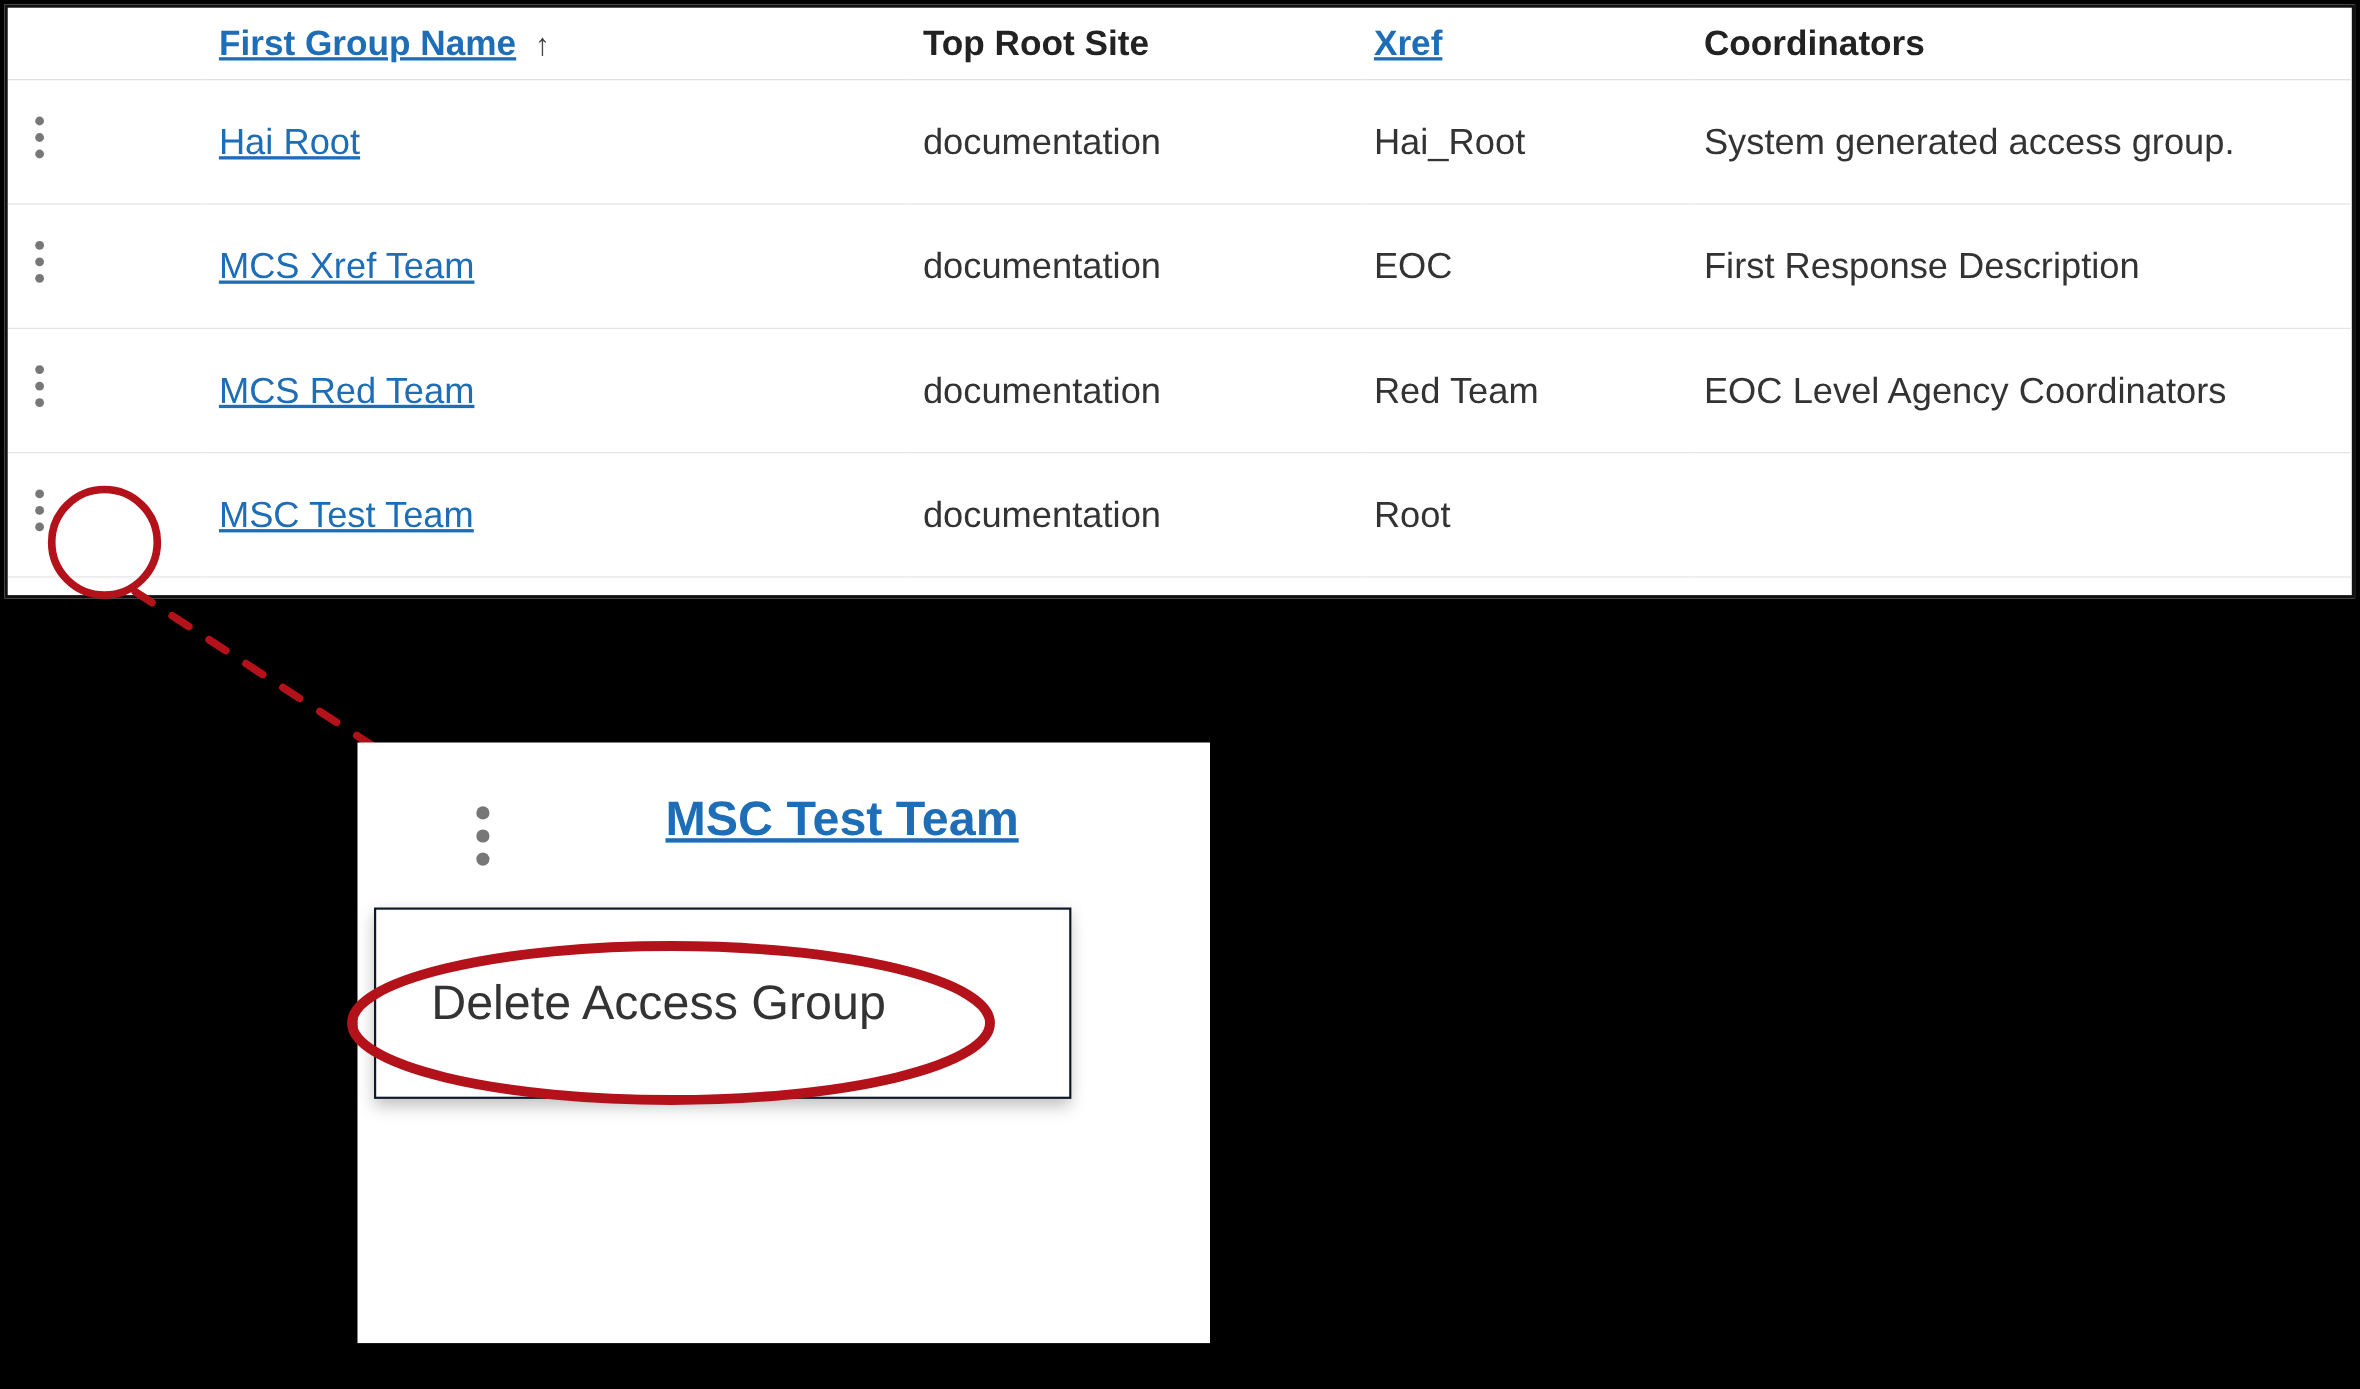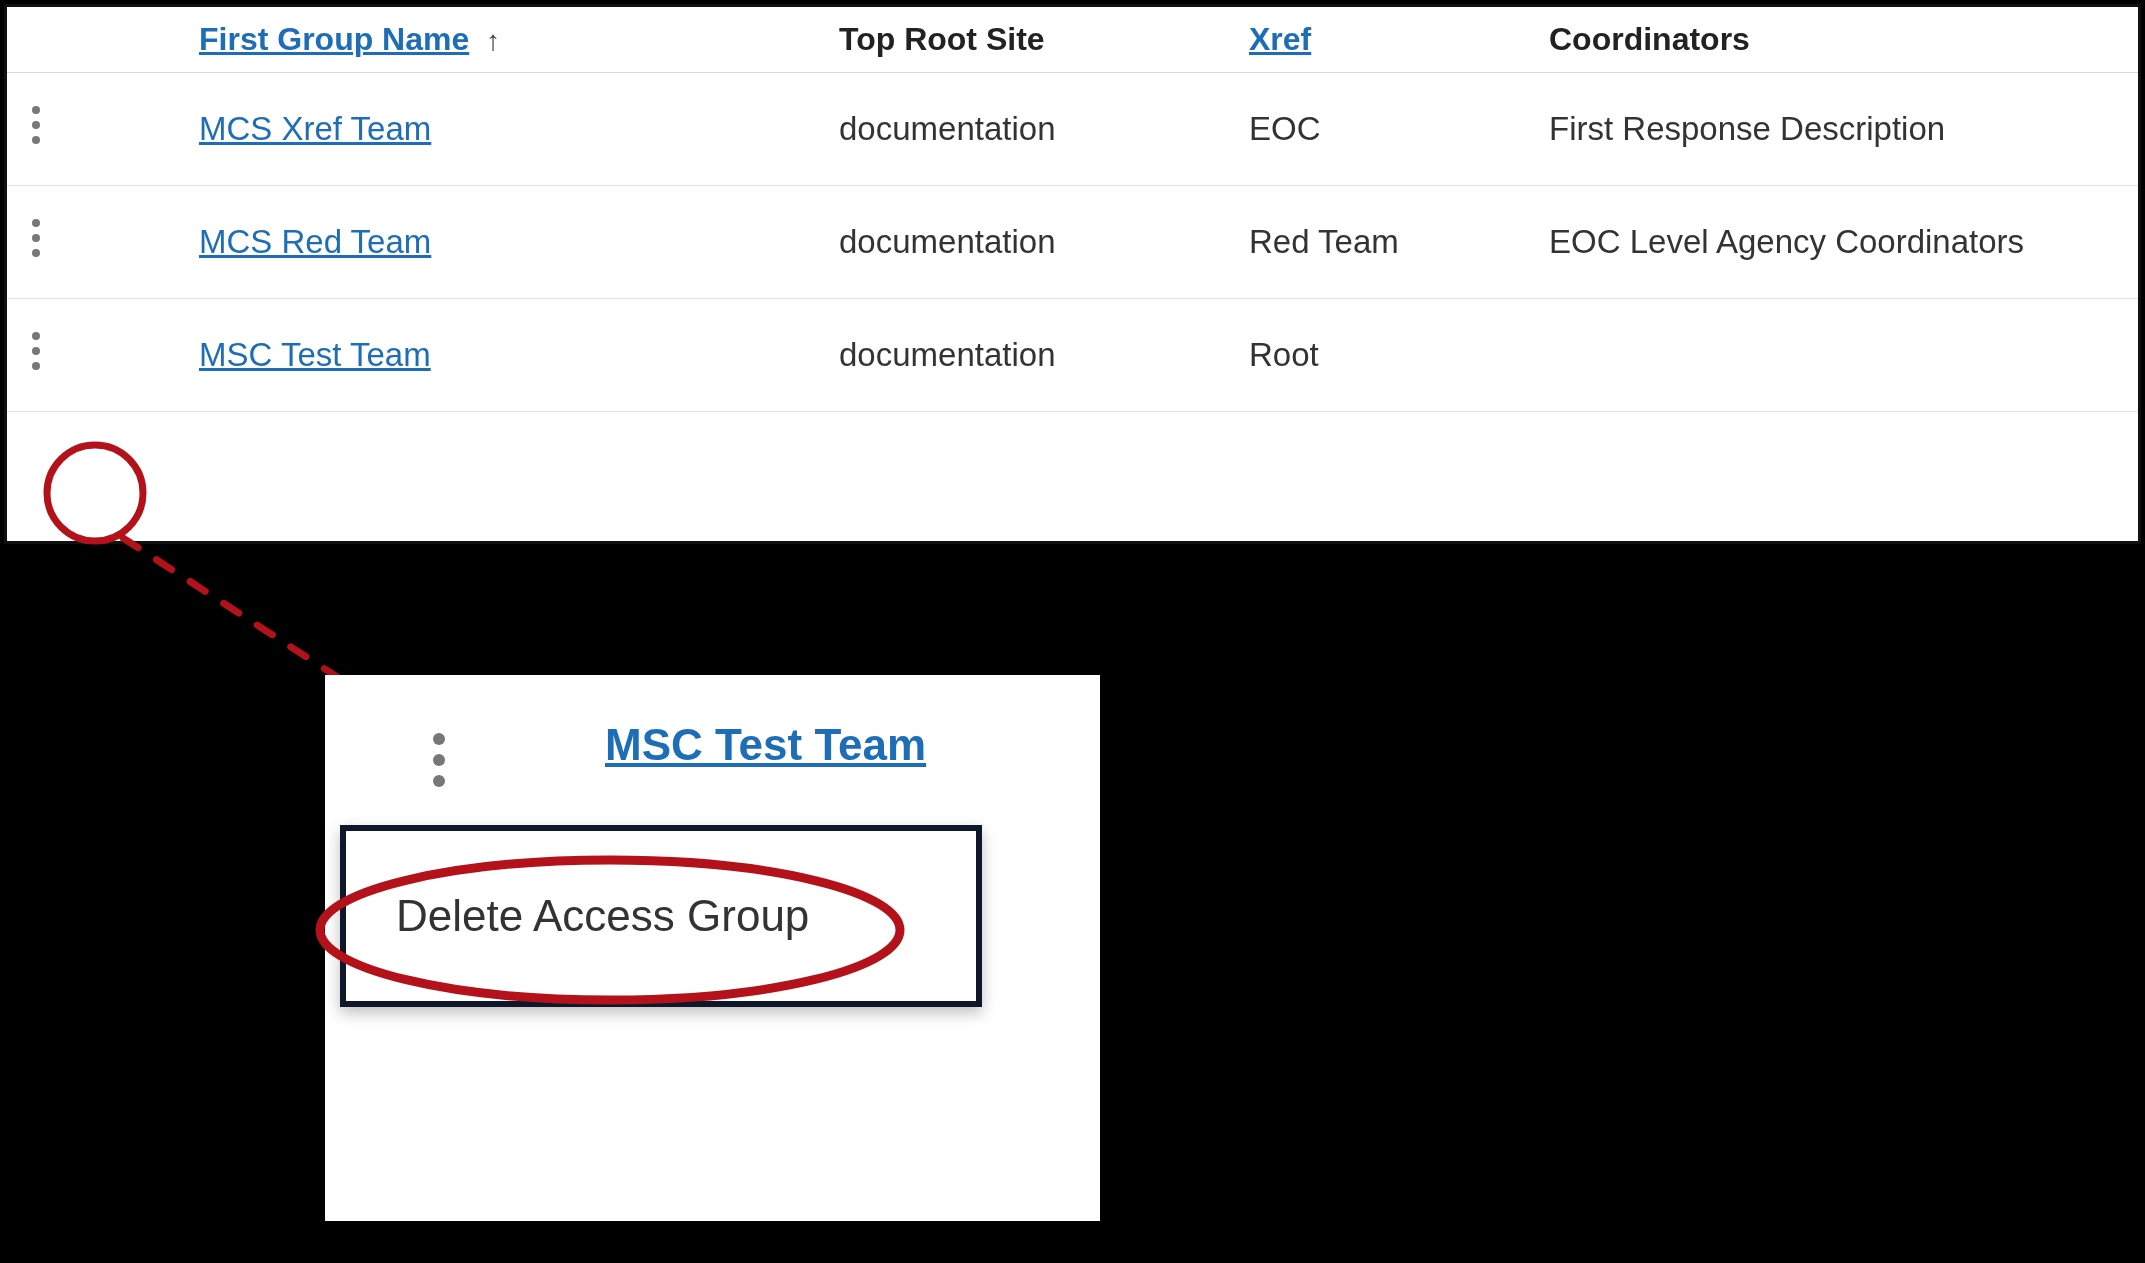--- a/index.html
+++ b/index.html
@@ -121,21 +121,21 @@
     color: #1e6db7;
     text-decoration: underline;
     cursor: pointer;
   }
   .popup-menu {
     position: absolute;
     left: 15px;
     top: 150px;
     width: 630px;
     background: #fff;
-    border: 6px solid #0f172a;
+    border: 2px solid #0f172a;
     box-shadow: 0 6px 14px rgba(0,0,0,0.25);
   }
   .popup-menu .item {
     height: 170px;
     display: flex;
     align-items: center;
     padding-left: 50px;
     font-size: 44px;
     color: #333;
     cursor: pointer;
@@ -167,20 +167,35 @@
           </th>
           <th class="sortable">
             <span class="th-link">Xref</span>
           </th>
           <th>
             <span>Coordinators</span>
           </th>
         </tr>
       </thead>
       <tbody>
+        <tr>
+          <td class="row-actions">
+            <span class="kebab">
+              <svg width="10" height="40" viewBox="0 0 10 40">
+                <circle cx="5" cy="5" r="4" fill="#777"></circle>
+                  <circle cx="5" cy="20" r="4" fill="#777"></circle>
+                  <circle cx="5" cy="35" r="4" fill="#777"></circle>
+              </svg>
+            </span>
+          </td>
+          <td><a class="name-link">Hai Root</a></td>
+          <td>documentation</td>
+          <td>Hai_Root</td>
+          <td>System generated access group.</td>
+        </tr>
         <tr>
           <td class="row-actions">
             <span class="kebab">
               <svg width="10" height="40" viewBox="0 0 10 40">
                 <circle cx="5" cy="5" r="4" fill="#777"></circle>
                   <circle cx="5" cy="20" r="4" fill="#777"></circle>
                   <circle cx="5" cy="35" r="4" fill="#777"></circle>
               </svg>
             </span>
           </td>

